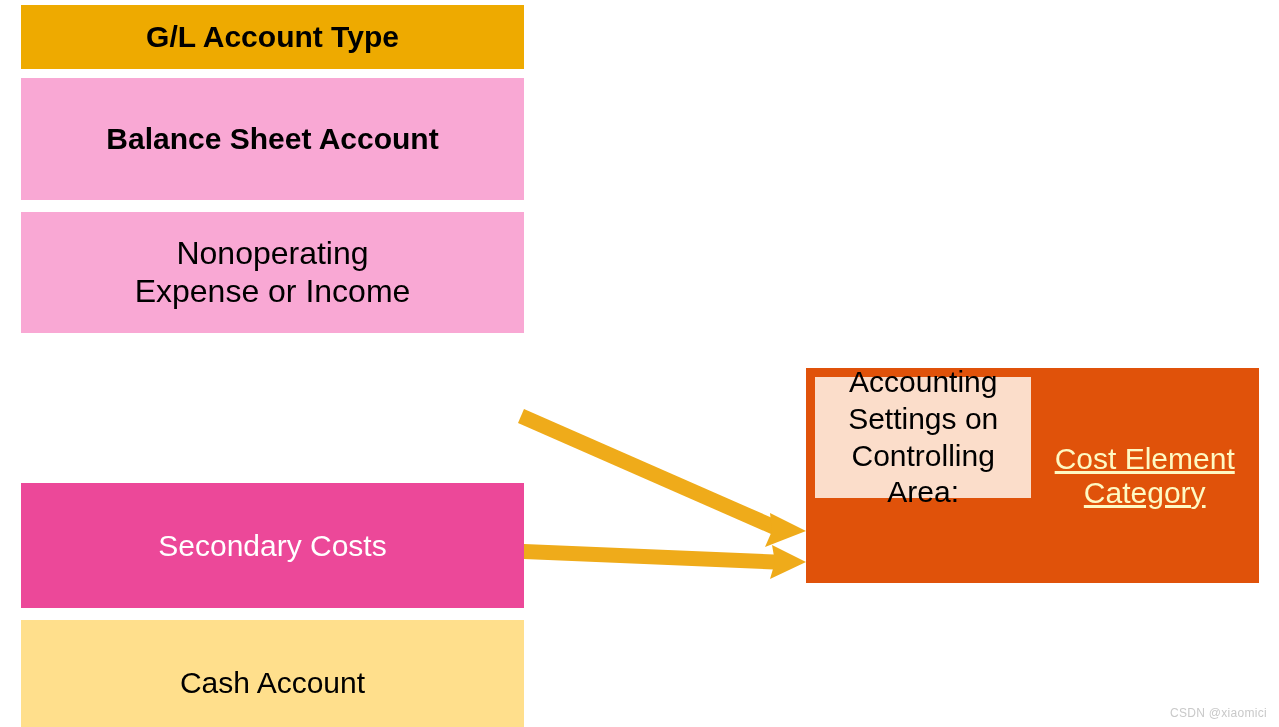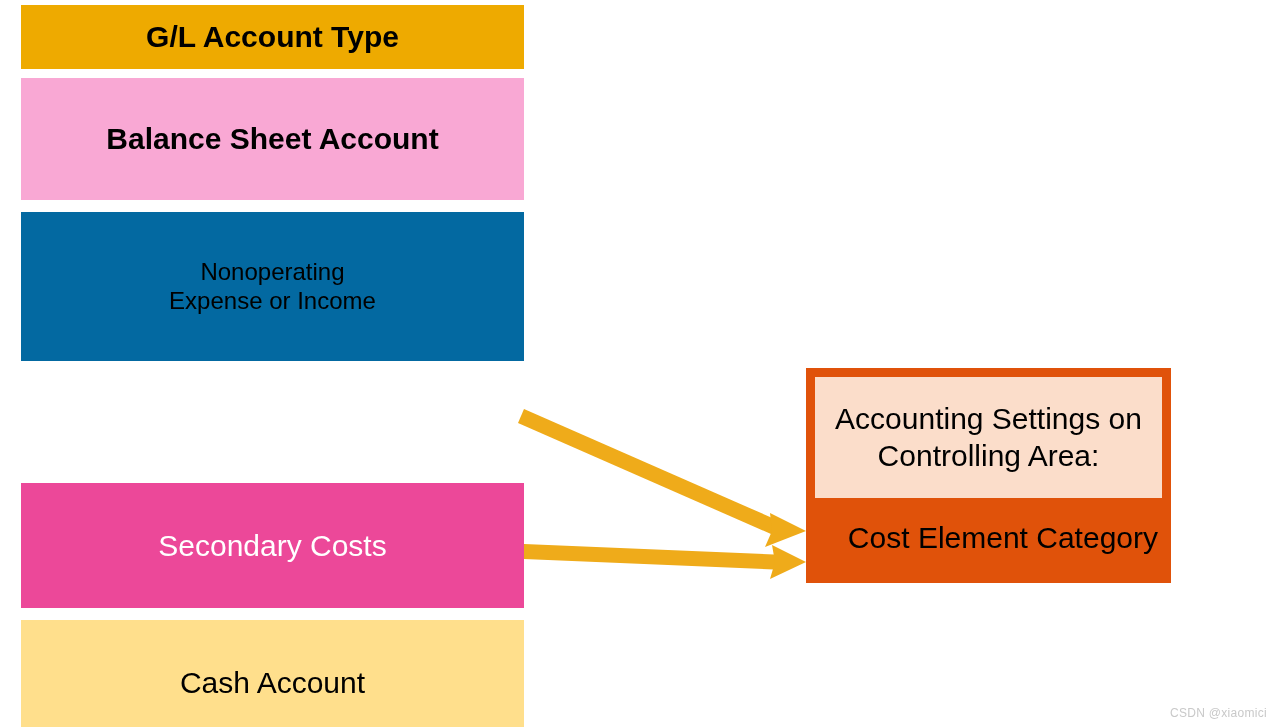--- a/index.html
+++ b/index.html
@@ -48,24 +48,24 @@
   .box-balance {
     top: 78px;
     height: 122px;
     background: #f9a8d4;
     color: #000000;
     font-size: 30px;
     font-weight: 700;
   }
   .box-nonop {
     top: 212px;
-    height: 149px;
-    background: #0369a1;
-    color: #000000;
-    font-size: 24px;
+    height: 121px;
+    background: #f9a8d4;
+    color: #000000;
+    font-size: 32px;
     font-weight: 400;
   }
   .box-primary {
     top: 348px;
     height: 124px;
     background: #a0a0a0;
     color: #ffffff;
     font-size: 30px;
     font-weight: 400;
   }
@@ -84,54 +84,55 @@
     color: #000000;
     font-size: 30px;
     font-weight: 400;
   }
 
   
   #right-panel {
     position: absolute;
     left: 806px;
     top: 368px;
-    width: 365px;
+    width: 453px;
     height: 215px;
     background: #e0520a;
     border: 5px solid #e0520a;
     box-sizing: border-box;
     display: flex;
-    flex-direction: column;
+    flex-direction: row;
   }
   #panel-top {
     margin: 4px 4px 0 4px;
     height: 121px;
     background: #fbddca;
     color: #000000;
     font-size: 30px;
     line-height: 1.23;
     display: flex;
     align-items: center;
     justify-content: center;
     text-align: center;
     box-sizing: border-box;
     padding: 0 8px;
   }
   #panel-top .txt { white-space: pre-line; display: block; }
   #panel-bottom {
     flex: 1 1 auto;
     background: #e0520a;
-    color: #000000;
+    color: #fef9c3;
     font-size: 30px;
     display: flex;
     align-items: center;
     justify-content: flex-end;
     text-align: center;
     box-sizing: border-box;
     padding: 0 8px;
+    text-decoration: underline;
   }
 
   
   #arrows {
     position: absolute;
     left: 0;
     top: 0;
     width: 1279px;
     height: 727px;
     pointer-events: none;

